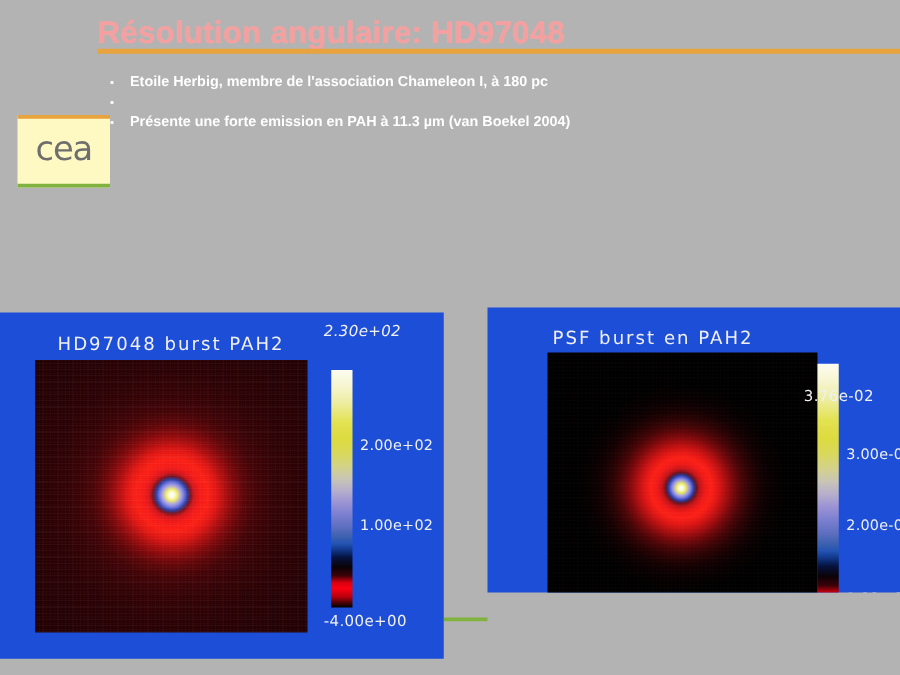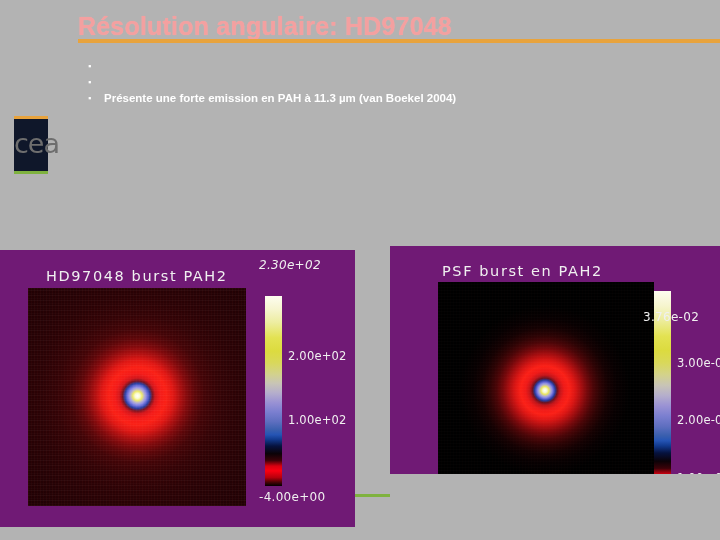--- a/index.html
+++ b/index.html
@@ -61,24 +61,24 @@
     font-size: 11.5px;
     font-weight: bold;
     line-height: 15px;
     white-space: nowrap;
   }
 
   
   #cea-logo {
     position: absolute;
     left: 14px;
-    top: 116px;
-    width: 34px;
+    top: 92px;
+    width: 74px;
     height: 58px;
-    background: #0f172a;
+    background: #fef9c3;
   }
   #cea-logo .bar-top {
     position: absolute;
     left: 0; top: 0;
     width: 100%; height: 3px;
     background: #e8a33d;
   }
   #cea-logo .bar-bottom {
     position: absolute;
     left: 0; bottom: 0;
@@ -103,21 +103,21 @@
     left: 355px;
     top: 494px;
     width: 35px;
     height: 3px;
     background: #7fb23f;
   }
 
   
   .figure-panel {
     position: absolute;
-    background: #701a75;
+    background: #1d4ed8;
     overflow: hidden;
   }
   #panel-left  { left: 0px;   top: 250px; width: 355px; height: 277px; }
   #panel-right { left: 390px; top: 246px; width: 330px; height: 228px; }
 
   .panel-title {
     position: absolute;
     color: #f0f0f0;
     font-family: "DejaVu Sans", sans-serif;
     font-size: 14.5px;
@@ -236,20 +236,21 @@
 </style>
 </head>
 <body>
 
 <div id="slide-title">Résolution angulaire: HD97048</div>
 <div id="title-rule"></div>
 
 <div id="bullet-list">
   <div class="bullet-row">
     <span class="bullet-mark">▪</span>
+    <span class="bullet-text">Etoile Herbig, membre de l'association Chameleon I, à 180 pc</span>
   </div>
   <div class="bullet-row">
     <span class="bullet-mark">▪</span>
   </div>
   <div class="bullet-row">
     <span class="bullet-mark">▪</span>
     <span class="bullet-text">Présente une forte emission en PAH à 11.3 µm (van Boekel 2004)</span>
   </div>
 </div>
 

